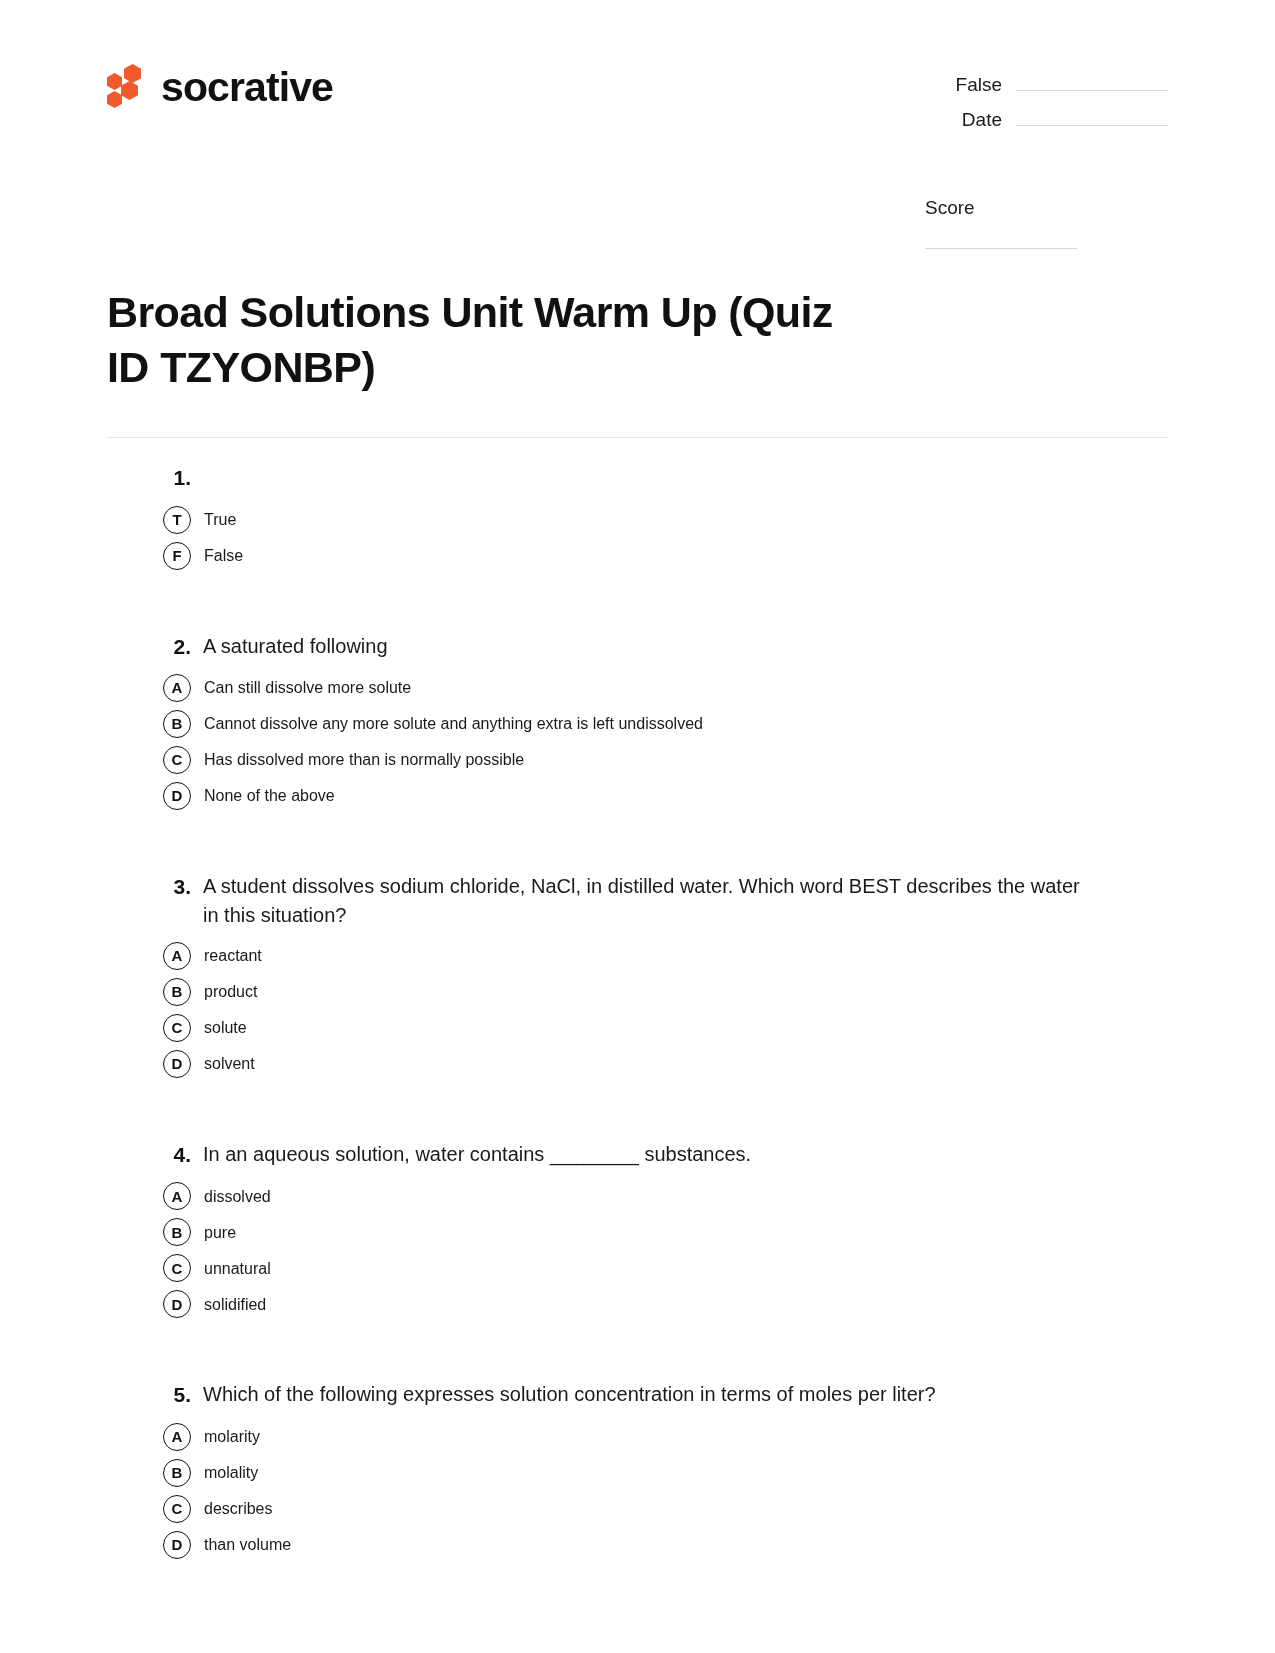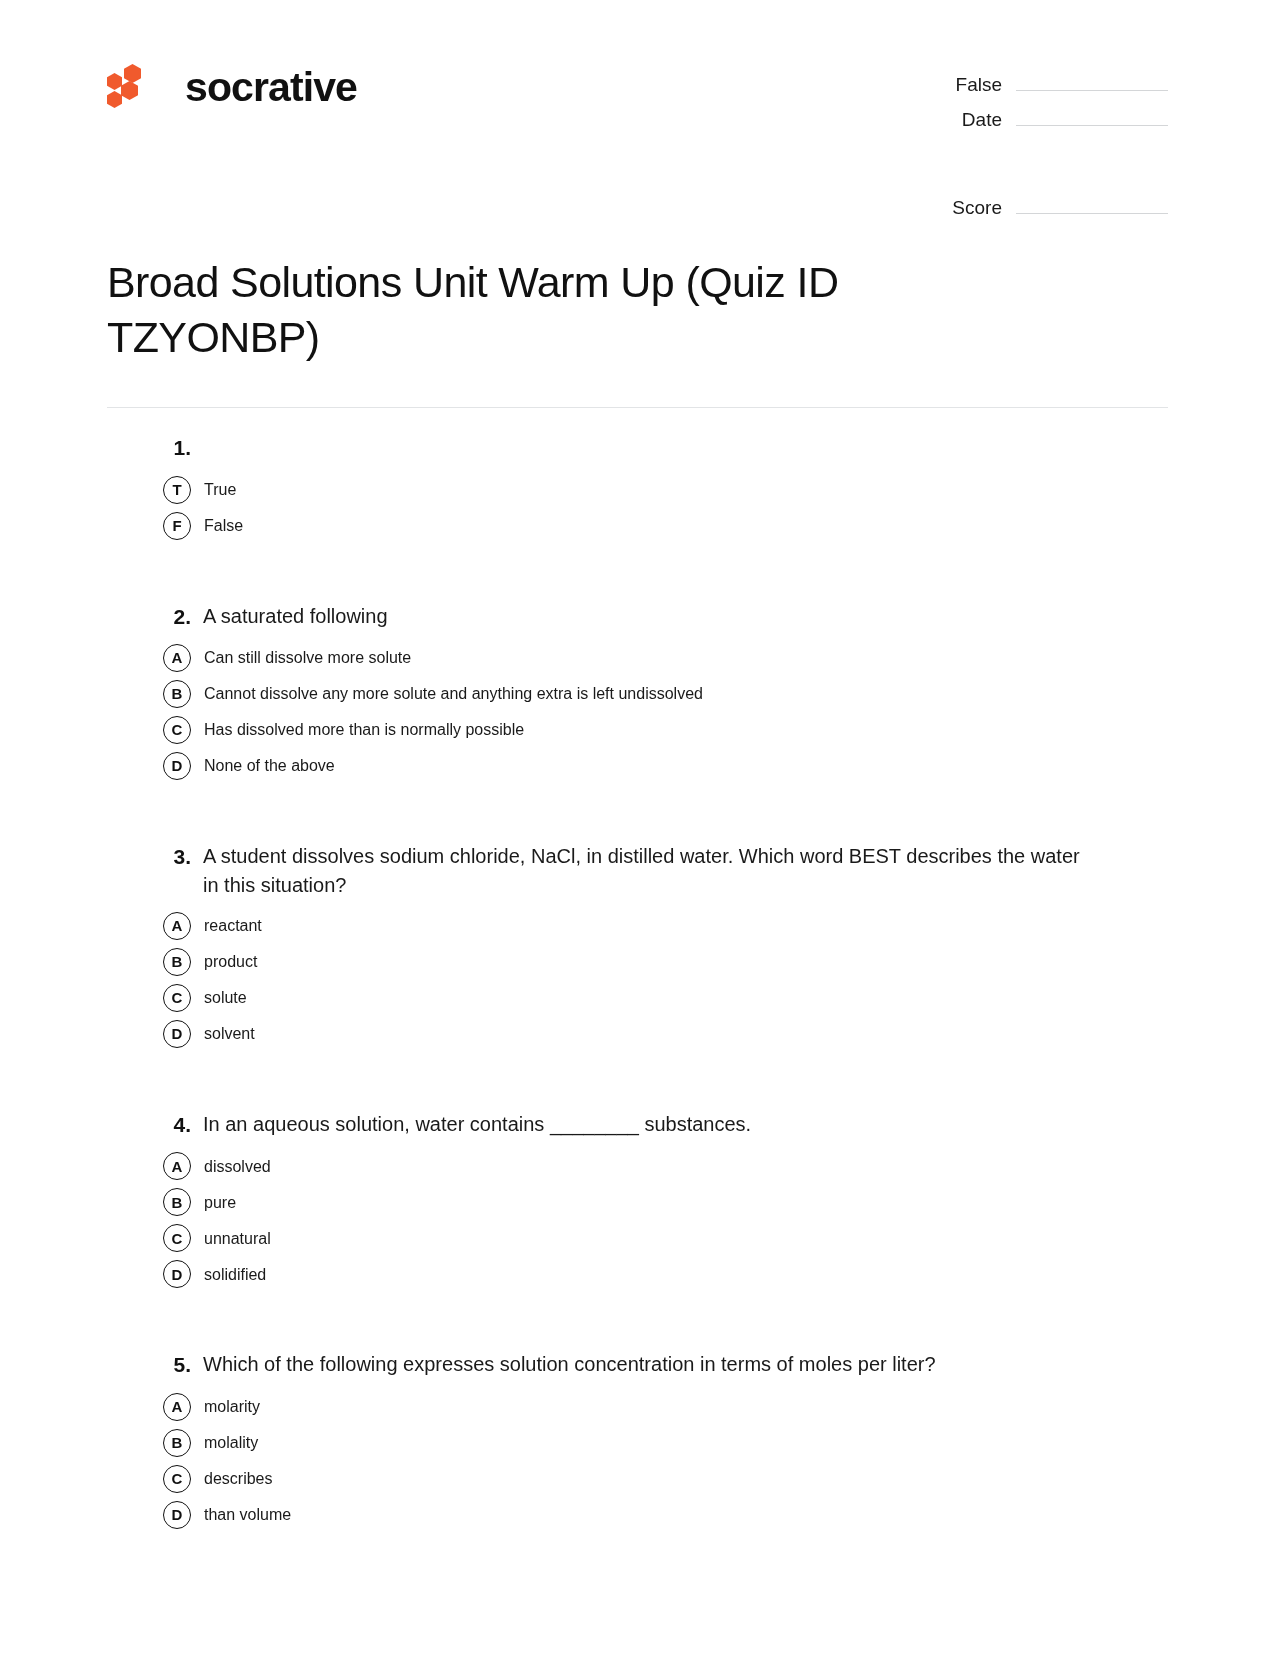--- a/index.html
+++ b/index.html
@@ -25,21 +25,21 @@
   
   .header {
     display: flex;
     align-items: flex-start;
     justify-content: space-between;
     padding-top: 58px;
   }
   .brand {
     display: flex;
     align-items: center;
-    gap: 32px;
+    gap: 8px;
     height: 58px;
   }
   .logo-mark {
     width: 46px;
     height: 46px;
     position: relative;
     flex: none;
   }
   .hex {
     position: absolute;
@@ -78,30 +78,31 @@
     white-space: nowrap;
   }
   .meta-line {
     display: block;
     width: 152px;
     border-bottom: 1.5px solid #d4d6d8;
     height: 15px;
   }
   .meta-score {
     margin-top: 66px;
+    flex-direction: column;
   }
 
   
   .title-block {
     margin-top: 23px;
     width: 735px;
   }
   .quiz-title {
     font-size: 43px;
-    font-weight: 400;
+    font-weight: 700;
     line-height: 1.28;
     letter-spacing: -0.6px;
     color: #111111;
     margin: 0;
   }
 
   .divider {
     margin-top: 42px;
     border-top: 1.5px solid #e2e4e6;
     width: 100%;

